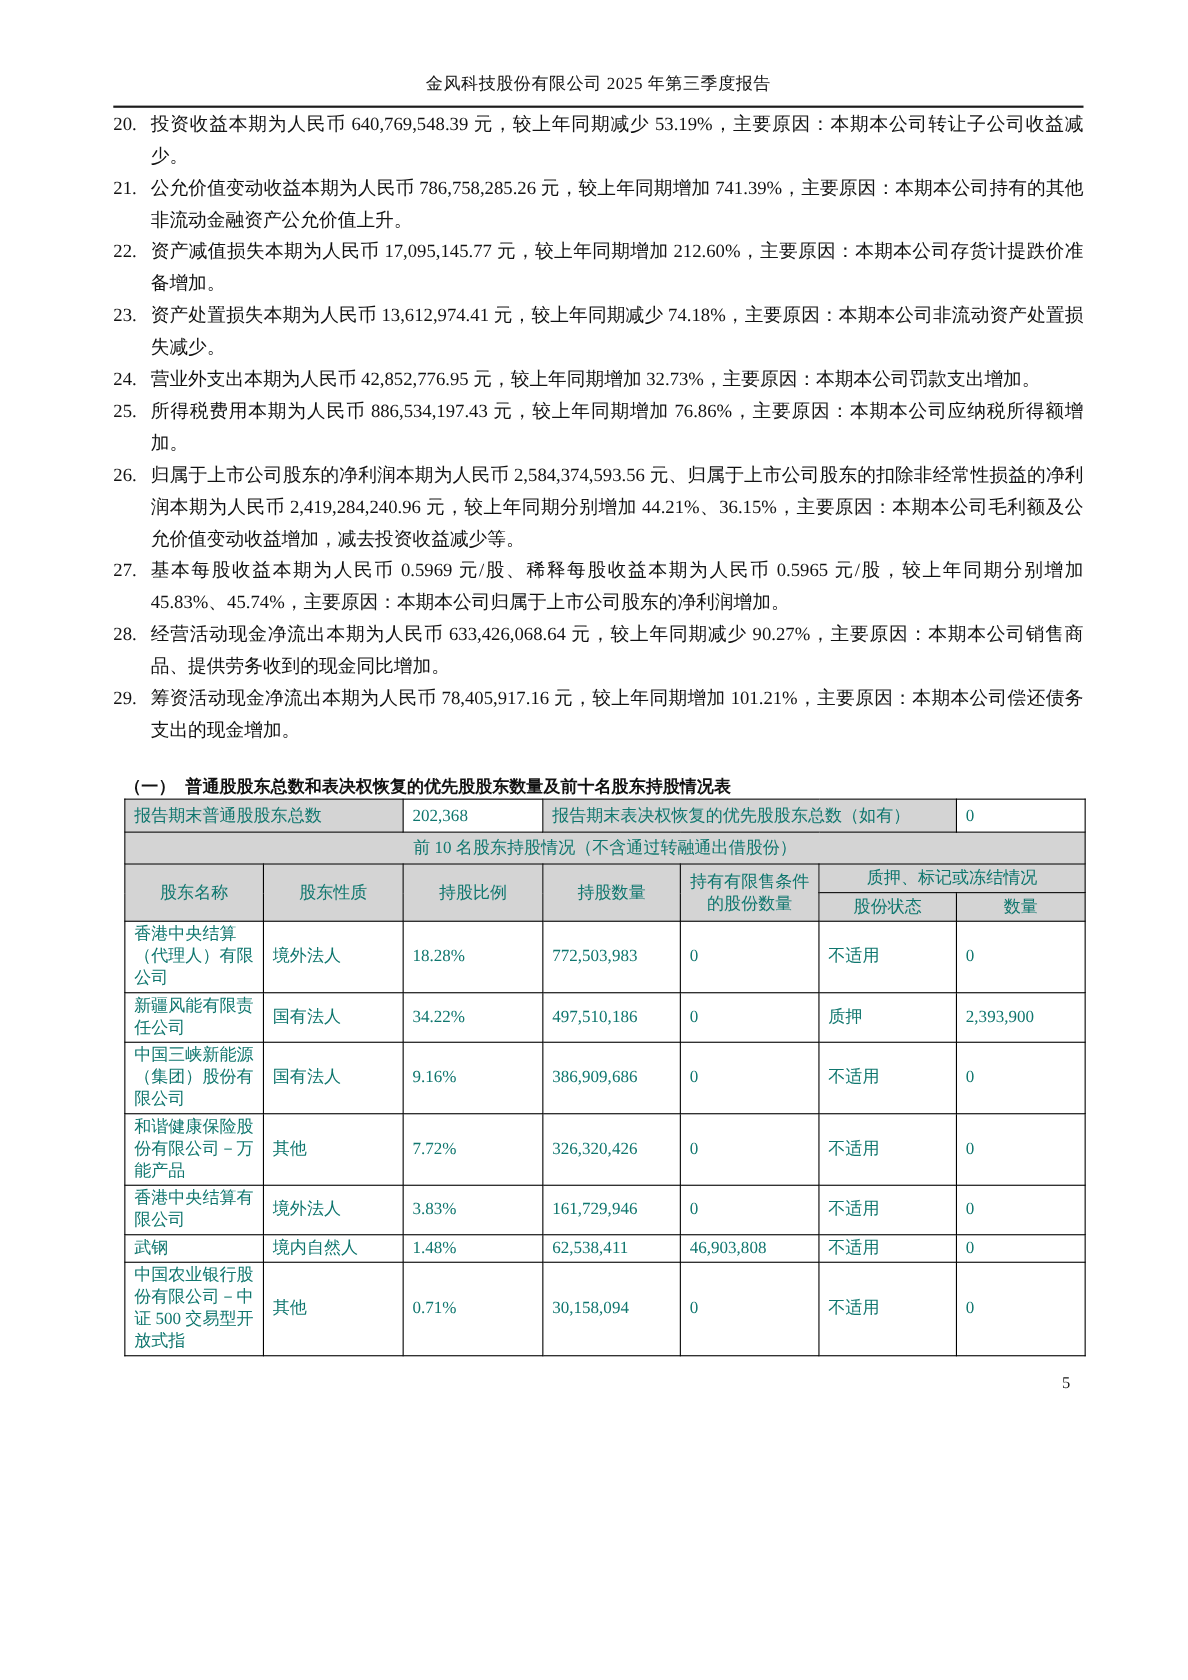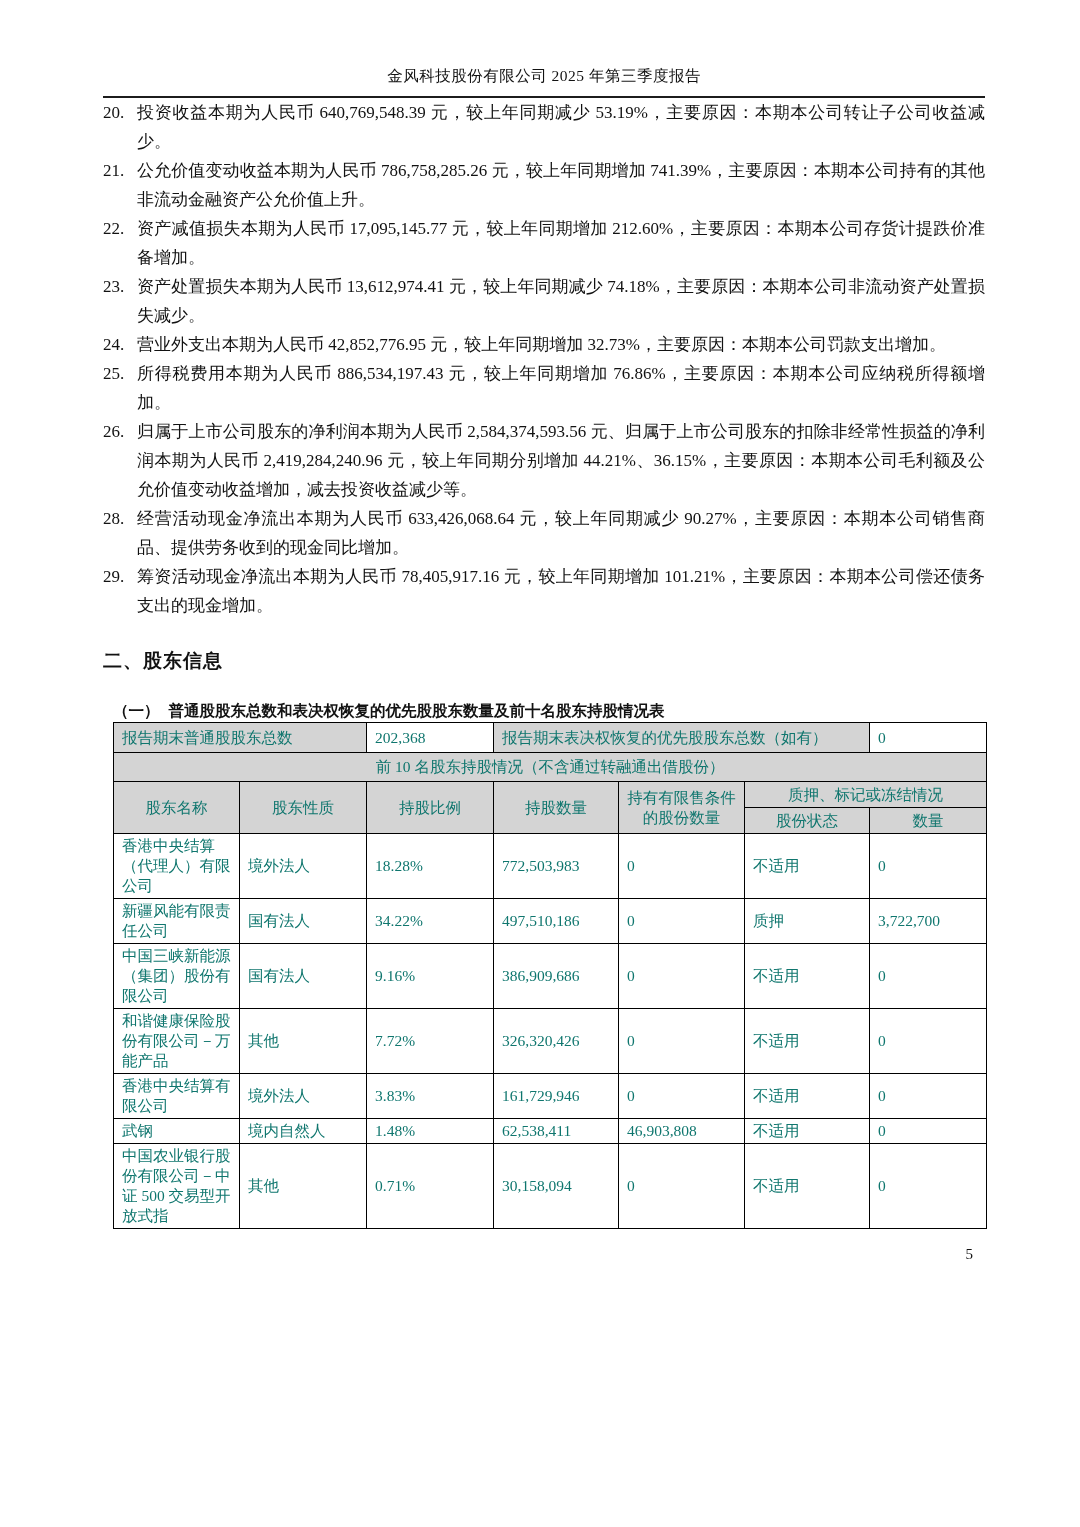--- a/index.html
+++ b/index.html
@@ -90,30 +90,33 @@
     </div>
     <div class="list-item">
       <span class="item-num">25.</span>
       <span class="item-text">所得税费用本期为人民币 886,534,197.43 元，较上年同期增加 76.86%，主要原因：本期本公司应纳税所得额增加。</span>
     </div>
     <div class="list-item">
       <span class="item-num">26.</span>
       <span class="item-text">归属于上市公司股东的净利润本期为人民币 2,584,374,593.56 元、归属于上市公司股东的扣除非经常性损益的净利润本期为人民币 2,419,284,240.96 元，较上年同期分别增加 44.21%、36.15%，主要原因：本期本公司毛利额及公允价值变动收益增加，减去投资收益减少等。</span>
     </div>
     <div class="list-item">
+      <span class="item-num">27.</span>
+      <span class="item-text">基本每股收益本期为人民币 0.5969 元/股、稀释每股收益本期为人民币 0.5965 元/股，较上年同期分别增加 45.83%、45.74%，主要原因：本期本公司归属于上市公司股东的净利润增加。</span>
+    </div>
+    <div class="list-item">
       <span class="item-num">28.</span>
       <span class="item-text">经营活动现金净流出本期为人民币 633,426,068.64 元，较上年同期减少 90.27%，主要原因：本期本公司销售商品、提供劳务收到的现金同比增加。</span>
     </div>
     <div class="list-item">
       <span class="item-num">29.</span>
       <span class="item-text">筹资活动现金净流出本期为人民币 78,405,917.16 元，较上年同期增加 101.21%，主要原因：本期本公司偿还债务支出的现金增加。</span>
     </div>
   </div>
 
-  <div class="section-heading">二、股东信息</div>
 
   <div class="sub-heading">
     <span>（一）</span>
     <span>普通股股东总数和表决权恢复的优先股股东数量及前十名股东持股情况表</span>
   </div>
 
 
   <table class="shareholders">
     <colgroup>
       <col style="width:126px">
@@ -156,21 +159,21 @@
         <td class="l">不适用</td>
         <td class="r">0</td>
       </tr>
       <tr>
         <td class="l name-cell">新疆风能有限责任公司</td>
         <td class="l">国有法人</td>
         <td class="r">34.22%</td>
         <td class="r">497,510,186</td>
         <td class="r">0</td>
         <td class="l">质押</td>
-        <td class="r">3,722,700</td>
+        <td class="r">2,393,900</td>
       </tr>
       <tr>
         <td class="l name-cell">中国三峡新能源（集团）股份有限公司</td>
         <td class="l">国有法人</td>
         <td class="r">9.16%</td>
         <td class="r">386,909,686</td>
         <td class="r">0</td>
         <td class="l">不适用</td>
         <td class="r">0</td>
       </tr>

